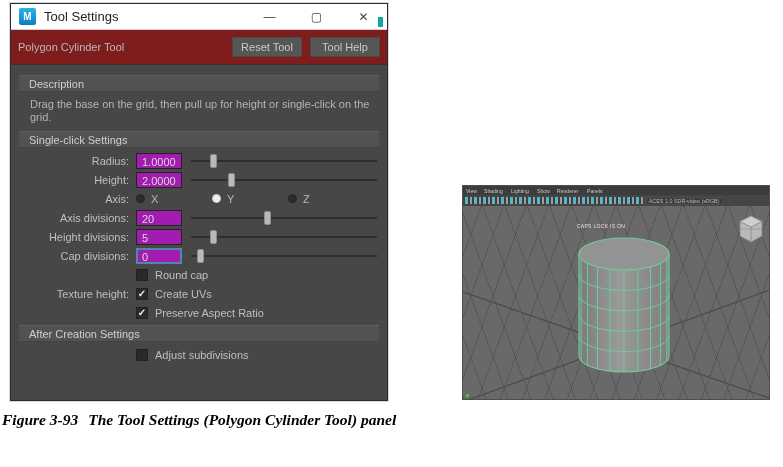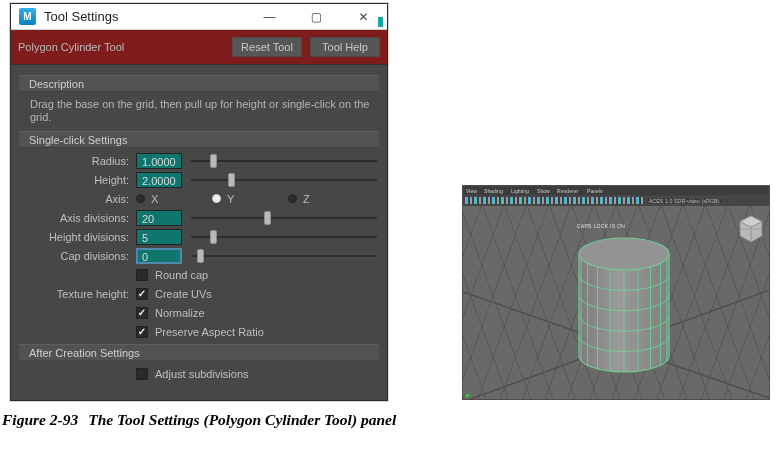--- a/index.html
+++ b/index.html
@@ -53,21 +53,21 @@
     font-size:11px; color:#cfcfcf;
   }
   .desc-text { font-size:11px; color:#b4b4b4; padding:3px 10px 4px 19px; line-height:13px; }
 
   .row { height:19px; display:flex; align-items:center; padding-right:10px; }
   .row-label {
     width:125px; flex:0 0 auto; text-align:right; padding-right:7px;
     font-size:11px; color:#bfbfbf; white-space:nowrap;
   }
   .field {
-    width:46px; height:16px; flex:0 0 auto; background:#0f766e; color:#dadada;
+    width:46px; height:16px; flex:0 0 auto; background:#a21caf; color:#dadada;
     font-size:11px; line-height:14px; padding:1px 5px; border:1px solid #232323;
     overflow:hidden;
   }
   .field.hl { border:1px solid #4f87ad; box-shadow:0 0 0 1px #4f87ad inset; }
   .slider { flex:1; position:relative; height:16px; margin-left:9px; }
   .slider .track { position:absolute; left:0; right:0; top:7px; height:2px; background:#2e2e2e; }
   .slider .handle {
     position:absolute; top:1px; width:7px; height:14px; background:#b9b9b9;
     border-radius:2px; border:1px solid #8e8e8e;
   }
@@ -235,25 +235,20 @@
         <span class="checkbox"></span>
         <span class="check-label">Round cap</span>
       </div>
 
       <div class="row">
         <span class="row-label">Texture height:</span>
         <span class="checkbox on"></span>
         <span class="check-label">Create UVs</span>
       </div>
 
-      <div class="row">
-        <span class="row-label"></span>
-        <span class="checkbox on"></span>
-        <span class="check-label">Normalize</span>
-      </div>
 
       <div class="row">
         <span class="row-label"></span>
         <span class="checkbox on"></span>
         <span class="check-label">Preserve Aspect Ratio</span>
       </div>
 
       <div class="section-hdr">
         <span>After Creation Settings</span>
       </div>
@@ -322,16 +317,16 @@
         <path d="M13,12 L13,27" stroke="#8a8a8a" stroke-width="0.8"></path>
         <path d="M2,14 L24,14" stroke="#8a8a8a" stroke-width="0.6"></path>
         <path d="M13,1 L24,6.5 L13,12 L2,6.5 Z" fill="#cfcfcf" stroke="#8a8a8a" stroke-width="0.8"></path>
       </svg>
 
       <div class="vp-origin-dot"></div>
     </div>
   </div>
 
   <div class="caption" id="caption-1">
-    <span class="fig-label">Figure 2-93</span><span>The Tool Settings (Polygon Cylinder Tool) panel</span>
+    <span class="fig-label">Figure 3-93</span><span>The Tool Settings (Polygon Cylinder Tool) panel</span>
   </div>
 
 </div>
 
 </body></html>

